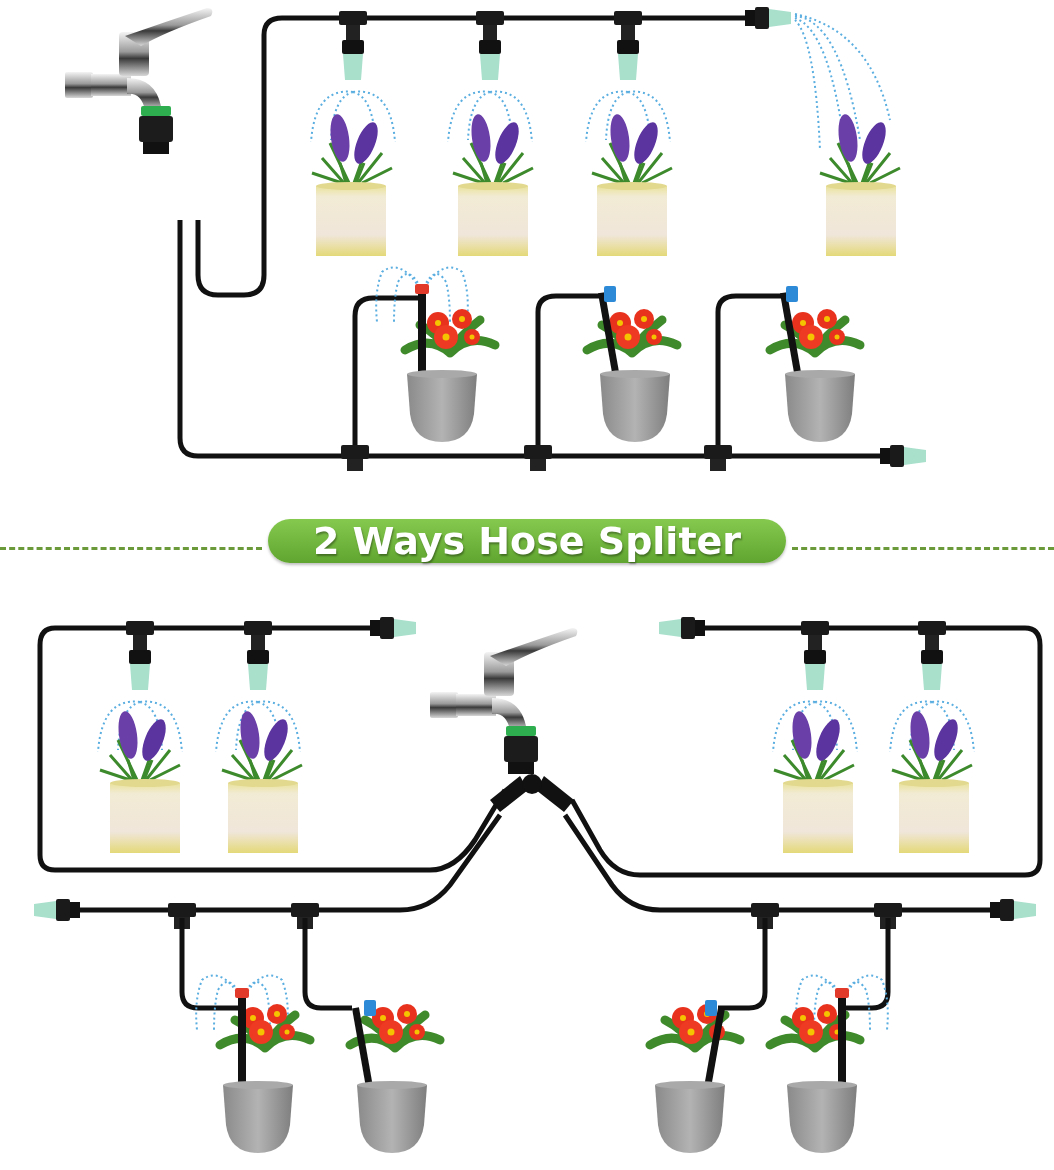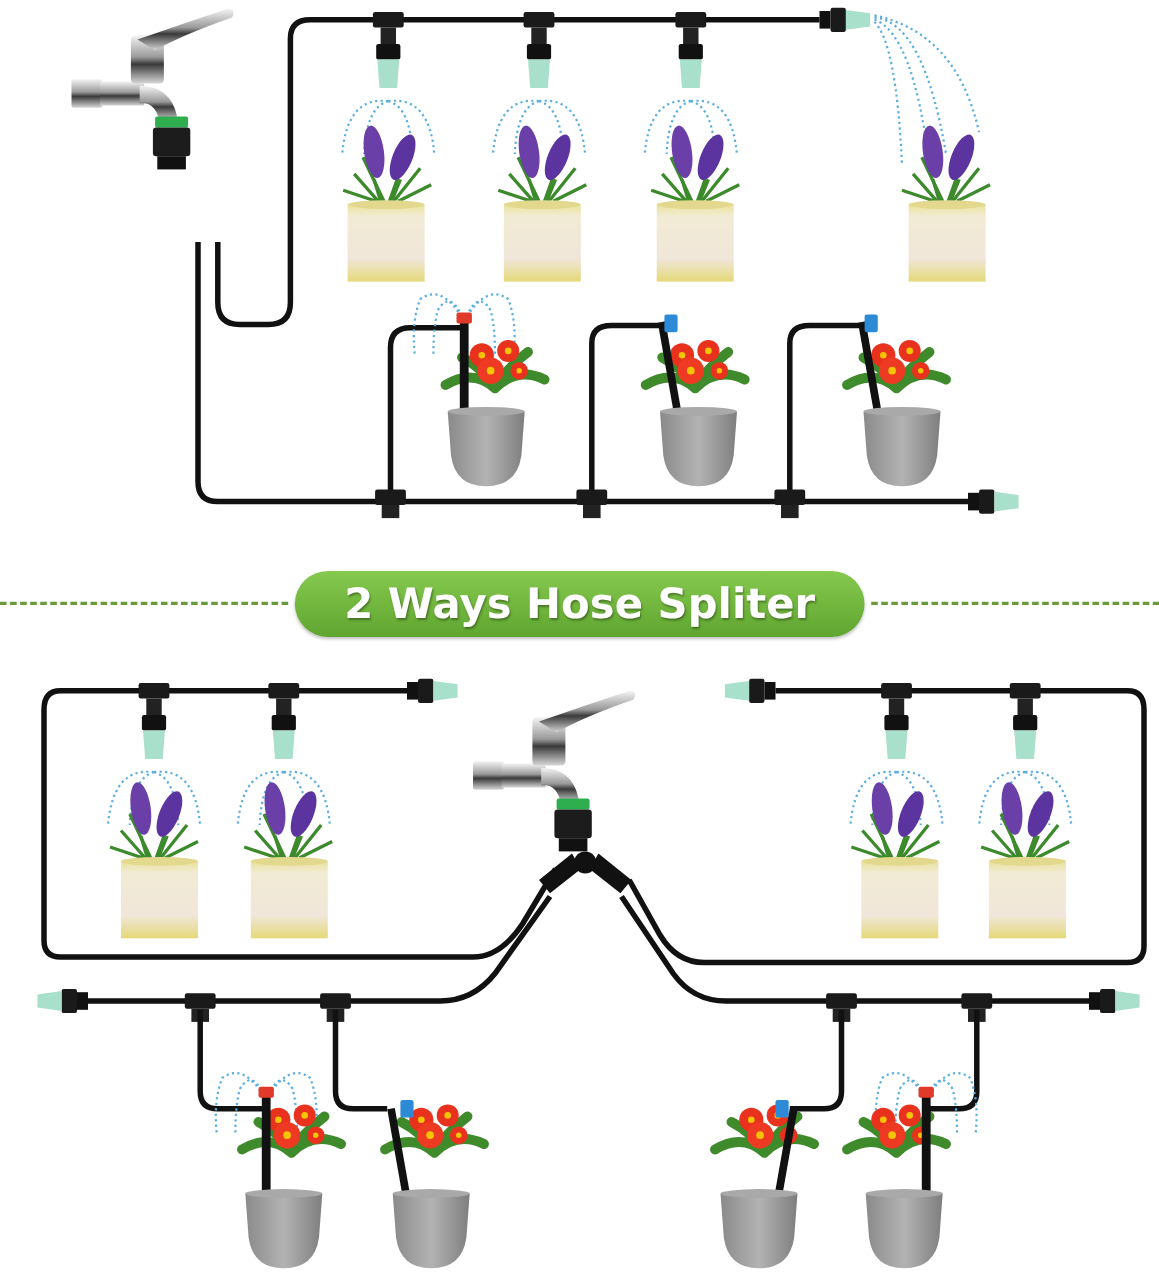--- a/index.html
+++ b/index.html
@@ -1,18 +1,18 @@
 <!DOCTYPE html>
 <html><head>
 <meta charset="utf-8">
 <style>
   html,body{margin:0;padding:0;background:#fff;}
   body{width:1054px;height:1170px;position:relative;overflow:hidden;font-family:"Liberation Sans",sans-serif;}
   svg.scene{position:absolute;left:0;top:0;}
-  .banner{position:absolute;left:268px;top:519px;width:518px;height:60px;border-radius:30px;
+  .banner{position:absolute;left:268px;top:519px;width:518px;height:44px;border-radius:30px;
     background:linear-gradient(#86c94f,#5fa52f);box-shadow:0 2px 3px rgba(0,0,0,.25);
     display:flex;align-items:center;justify-content:center;}
   .banner span{color:#fff;font-weight:bold;font-size:38px;font-family:"DejaVu Sans",sans-serif;
     text-shadow:1px 2px 2px rgba(0,0,0,.35);letter-spacing:0px;}
   .dash{position:absolute;top:547px;height:0;border-top:3px dashed #6a9a3a;}
 </style>
 </head>
 <body>
 
 <svg class="scene" width="1054" height="1170" viewBox="0 0 1054 1170">

